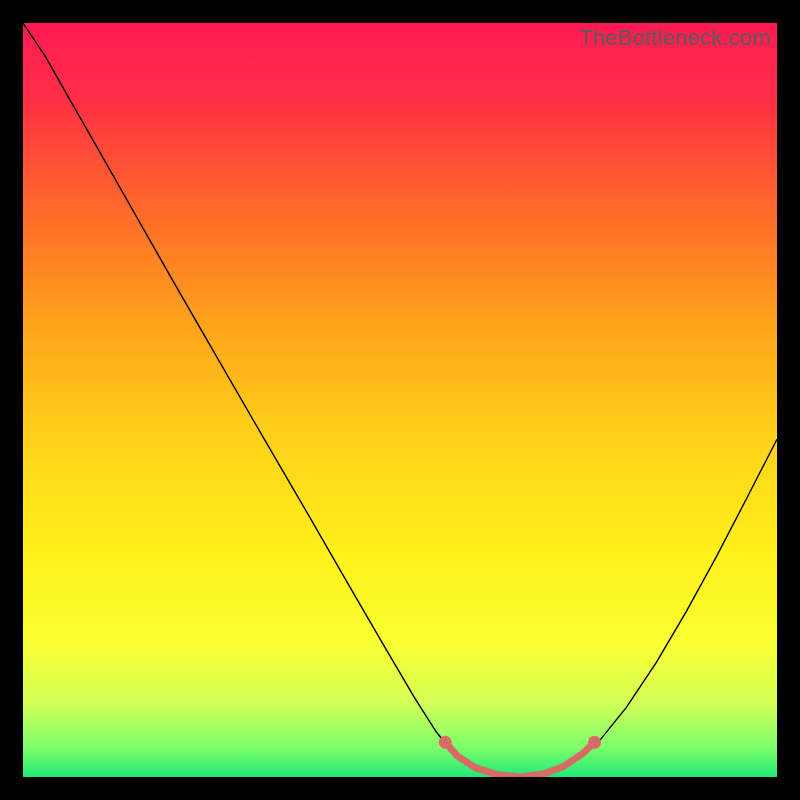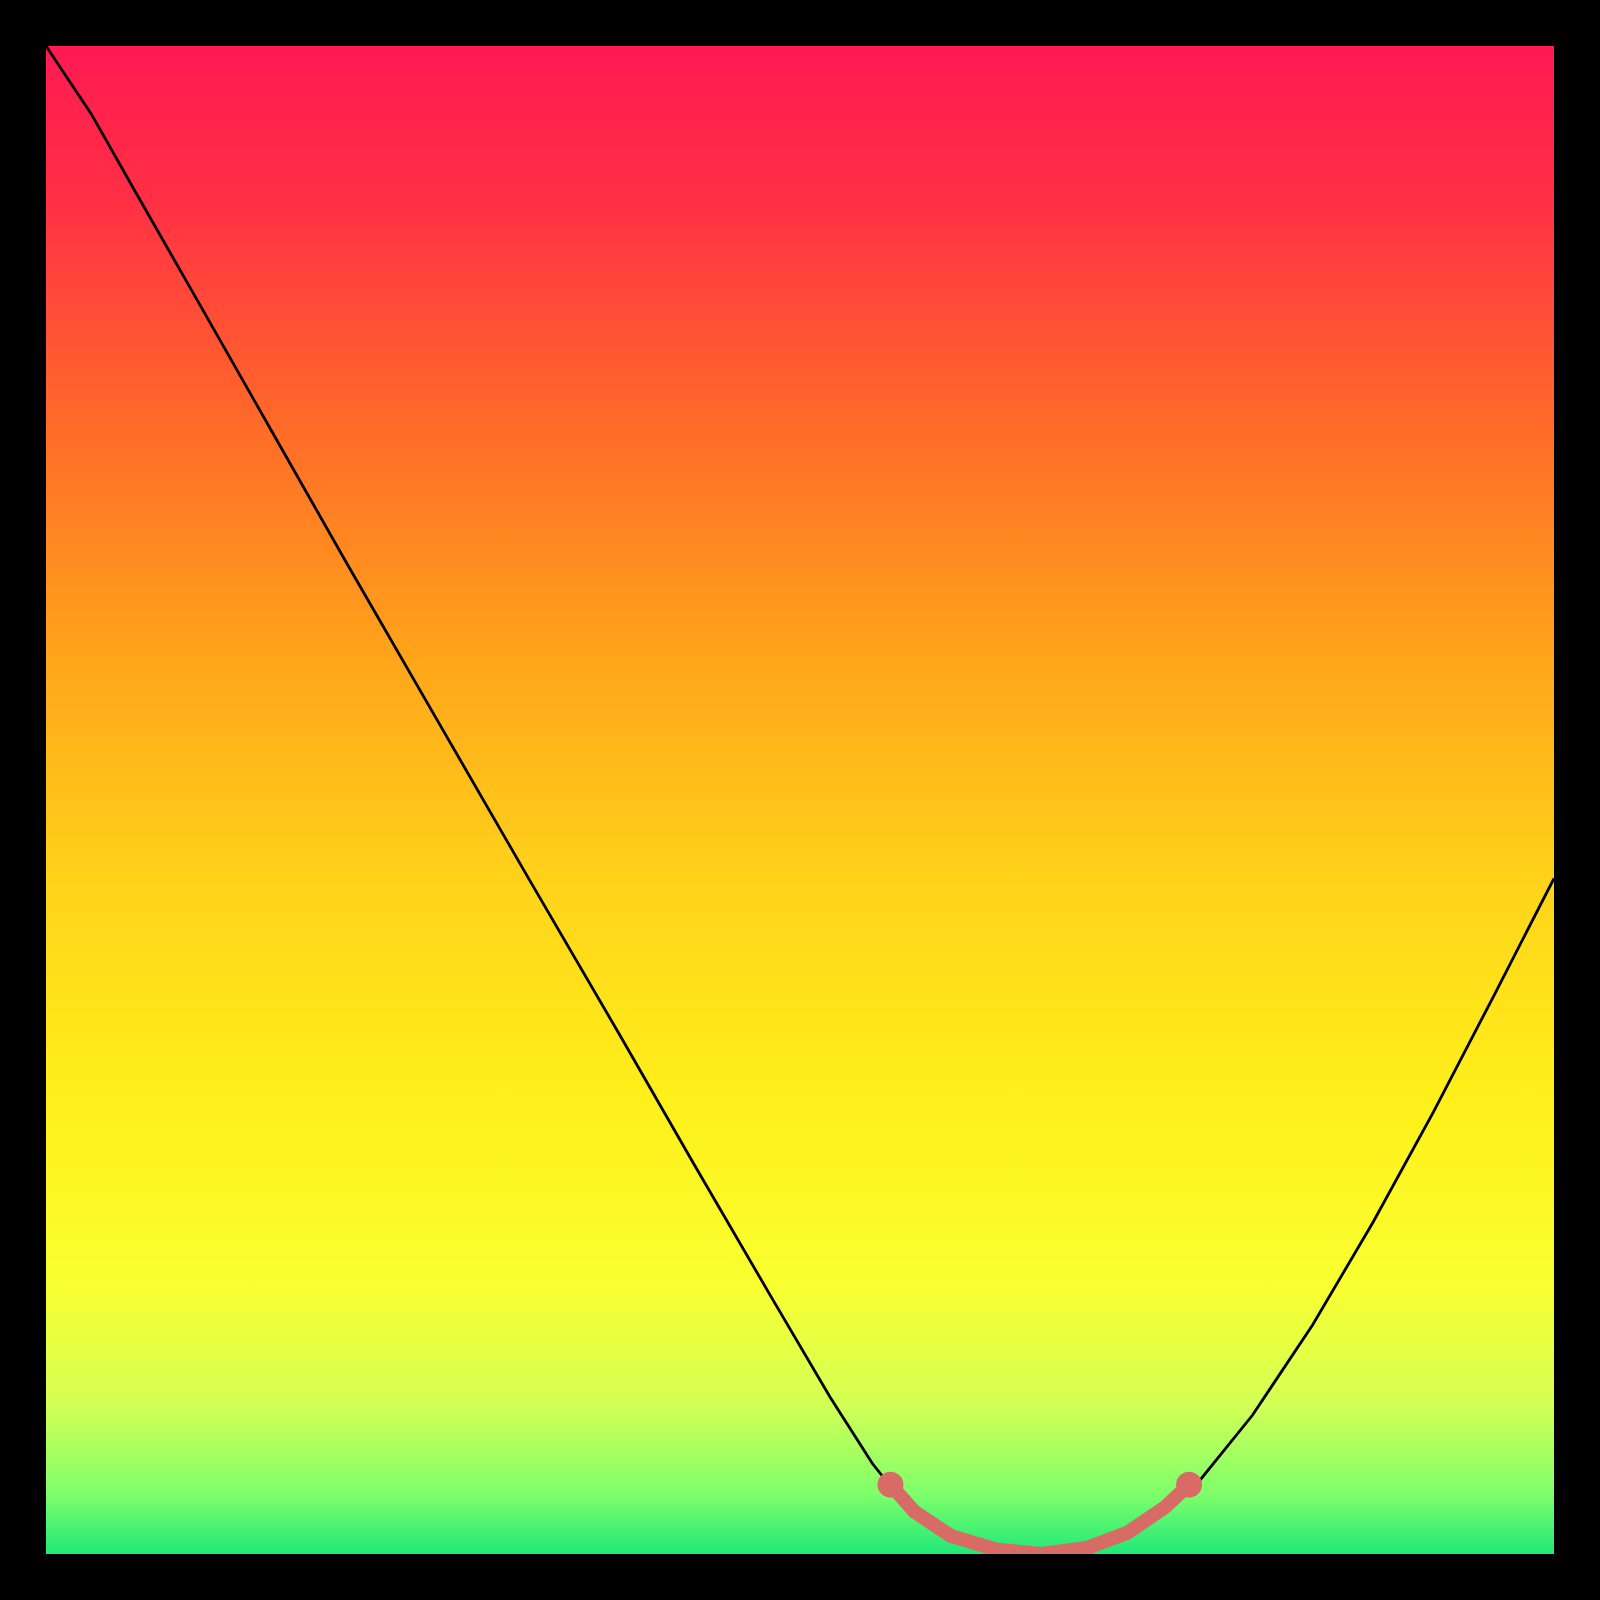--- a/index.html
+++ b/index.html
@@ -59,13 +59,14 @@
     <rect x="0" y="0" width="754" height="754" fill="url(#bg-grad)"></rect>
     <g id="series-layer">
         <path d="M0.00 0.00 L22.62 33.93 L45.24 73.89 L75.40 126.67 L113.10 193.02 L150.80 259.38 L196.04 337.79 L241.28 416.21 L286.52 493.87 L324.22 559.47 L361.92 624.31 L392.08 675.58 L413.19 708.76 L431.29 731.38 L448.63 744.95 L467.48 751.74 L490.10 754.00 L512.72 752.49 L535.34 746.46 L554.19 736.66 L574.55 720.07 L603.20 684.63 L633.36 639.39 L663.52 588.12 L693.68 533.08 L723.84 475.02 L754.00 416.21" fill="none" stroke="#000000" stroke-width="1.4"></path>
         <path d="M422.24 719.32 L434.30 732.89 L452.40 744.95 L475.02 751.74 L497.64 754.00 L520.26 750.98 L540.62 743.44 L559.47 730.63 L571.53 719.32" fill="none" stroke="#d96b66" stroke-width="7" stroke-linecap="round" stroke-linejoin="round"></path>
       </g>
     <g id="marker-layer">
         <circle cx="422.24" cy="719.32" r="6.5" fill="#d96b66"></circle>
         <circle cx="571.53" cy="719.32" r="6.5" fill="#d96b66"></circle>
       </g>
   </svg>
+  <div class="watermark">TheBottleneck.com</div>
 </div>
 
 </body></html>

